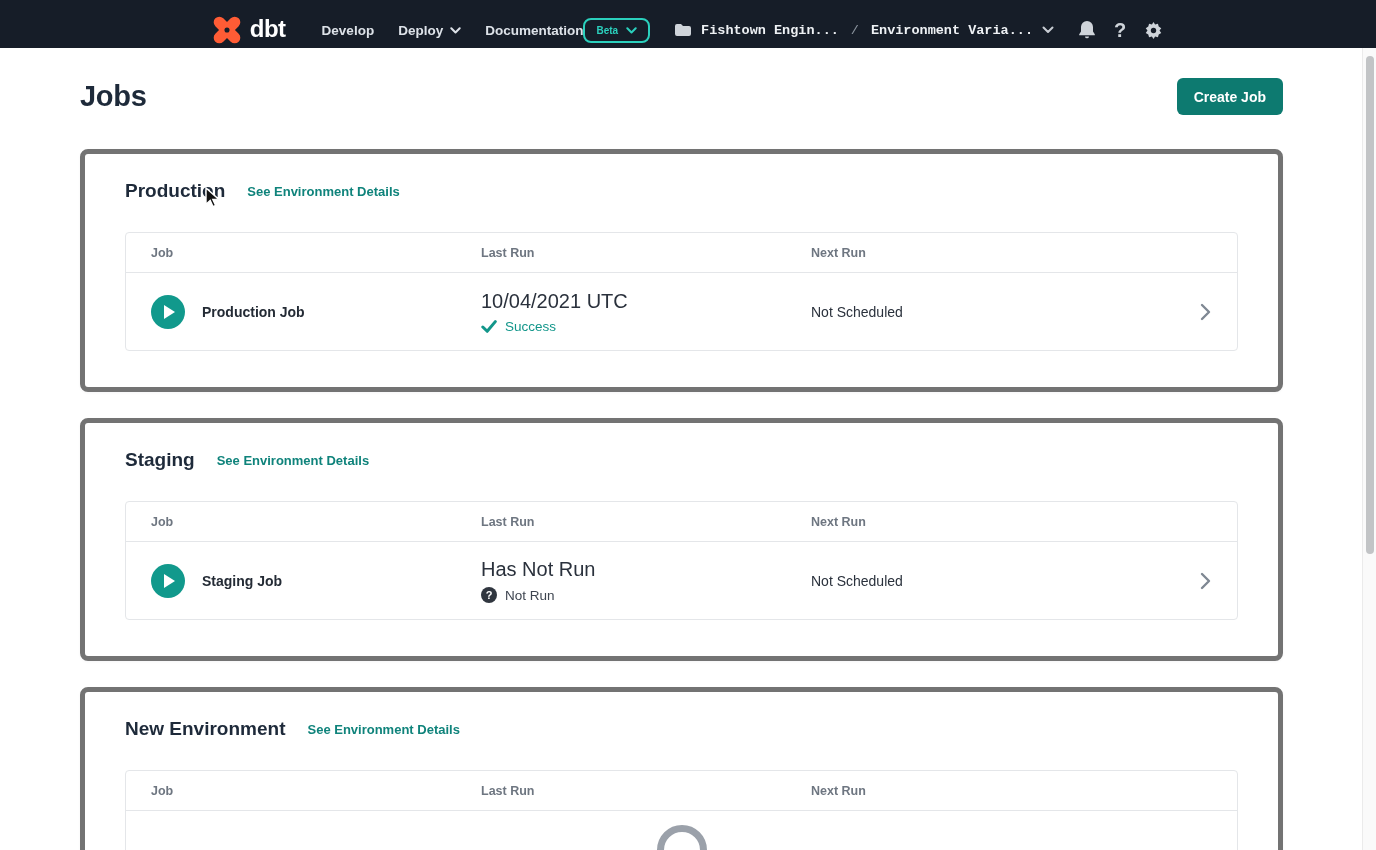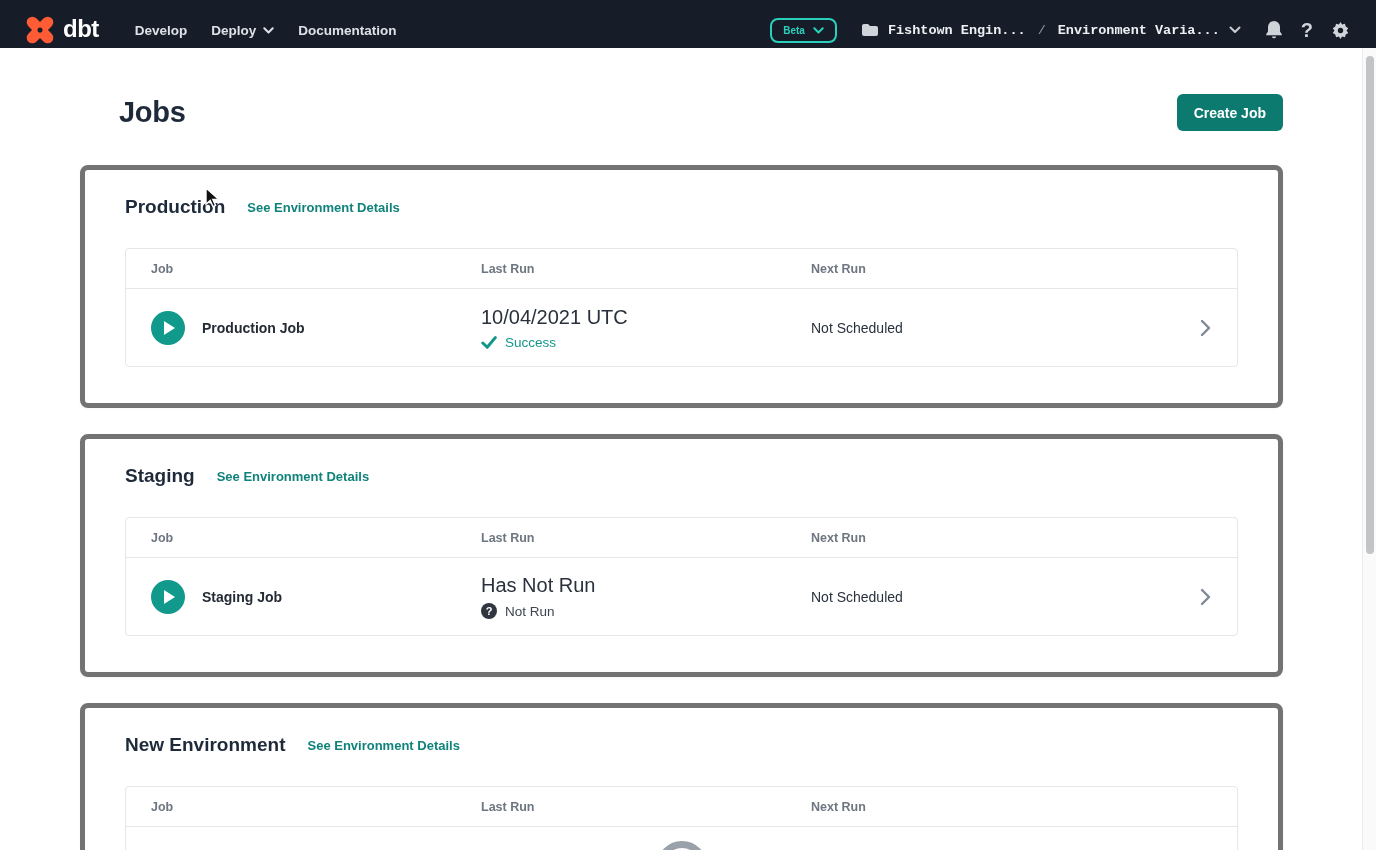--- a/index.html
+++ b/index.html
@@ -1,21 +1,21 @@
 <!DOCTYPE html>
 <html><head>
 <meta charset="utf-8">
 <style>
   * { box-sizing: border-box; margin: 0; padding: 0; }
   html, body { width: 1376px; height: 850px; overflow: hidden; background: #fff;
     font-family: "Liberation Sans", sans-serif; }
 
   
   .navbar { height: 48px; background: #161d28; display: flex; align-items: center;
-    justify-content: space-between; padding: 12px 26px 0 22px; }
+    justify-content: center; padding: 12px 26px 0 22px; }
   .nav-left { display: flex; align-items: center; gap: 36px; }
   .logo { display: flex; align-items: center; gap: 5px; cursor: pointer; }
   .logo svg { width: 36px; height: 36px; display: block; }
   .logo-text { color: #fff; font-size: 24px; font-weight: 700; letter-spacing: -0.5px; margin-top: -3px; }
   .nav-menu { display: flex; align-items: center; gap: 24px; }
   .nav-item { color: #dde2e8; font-size: 13.5px; font-weight: 700; display: flex;
     align-items: center; gap: 7px; cursor: pointer; }
   .nav-right { display: flex; align-items: center; gap: 24px; }
   .beta-btn { background: transparent; border: 2px solid #2bd0bd; color: #2bd0bd;
     border-radius: 8px; padding: 5px 11px; font-size: 10px; font-weight: 700;
@@ -23,21 +23,21 @@
   .breadcrumb { display: flex; align-items: center; gap: 9px; color: #eef1f4;
     font-size: 13.5px; font-weight: 700; cursor: pointer; font-family: Liberation Mono, monospace; }
   .bc-sep { color: #8d96a0; font-weight: 400; padding: 0 3px; }
   .nav-icons { display: flex; align-items: center; gap: 18px; }
   .nav-icon { cursor: pointer; display: flex; align-items: center; }
   .help-glyph { font-size: 20px; font-weight: 800; color: #cfd4da; line-height: 1; }
 
   
   .content { position: relative; background: #fff; height: 802px; overflow: hidden; }
   .container { margin: 0 93px 0 80px; }
-  .page-header { display: flex; justify-content: space-between; align-items: center; padding-top: 46px; margin-left: 39px; }
+  .page-header { display: flex; justify-content: space-between; align-items: center; padding-top: 30px; }
   .page-title { font-size: 29px; font-weight: 700; color: #1e2a3a; letter-spacing: -0.3px; }
   .create-job { background: #0d7a70; color: #fff; border: none; border-radius: 6px;
     height: 37px; padding: 0 17px; font-size: 14px; font-weight: 600;
     font-family: inherit; cursor: pointer; }
 
   .env-card { border: 5px solid #737373; border-radius: 8px; background: #fff;
     margin-top: 34px; padding: 26px 40px 36px; box-shadow: 0 1px 3px rgba(20,30,40,0.04); }
   .env-card + .env-card { margin-top: 26px; }
   .env-header { display: flex; align-items: center; gap: 22px; }
   .env-name { font-size: 19px; font-weight: 700; color: #1e2a3a; }

